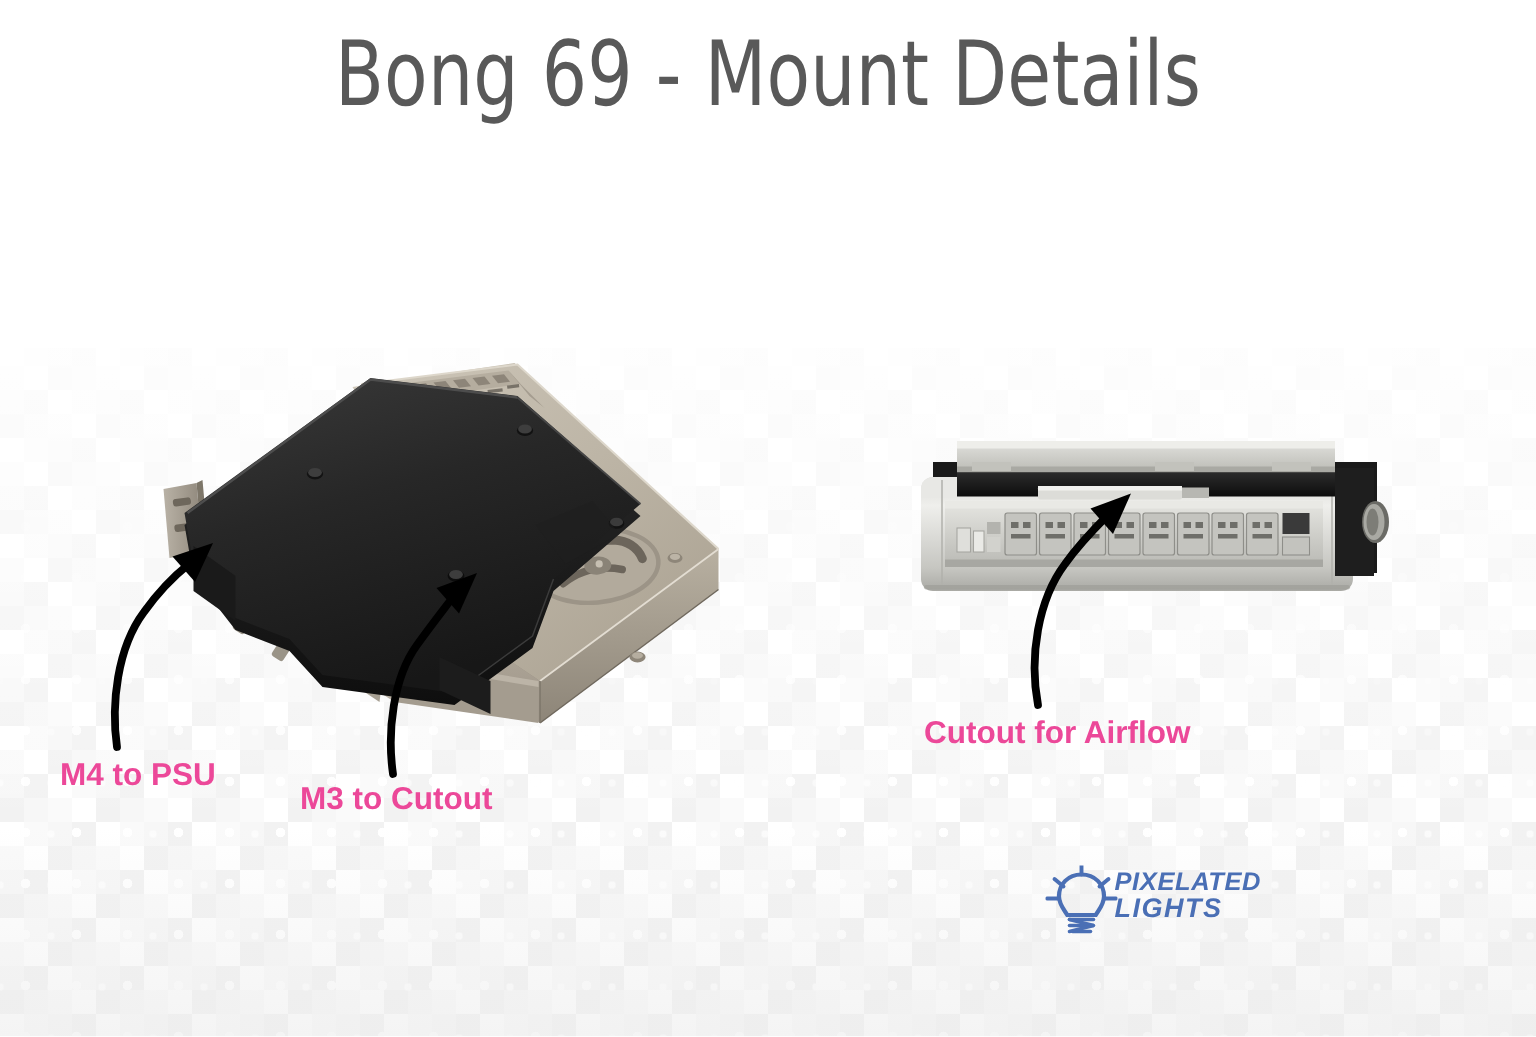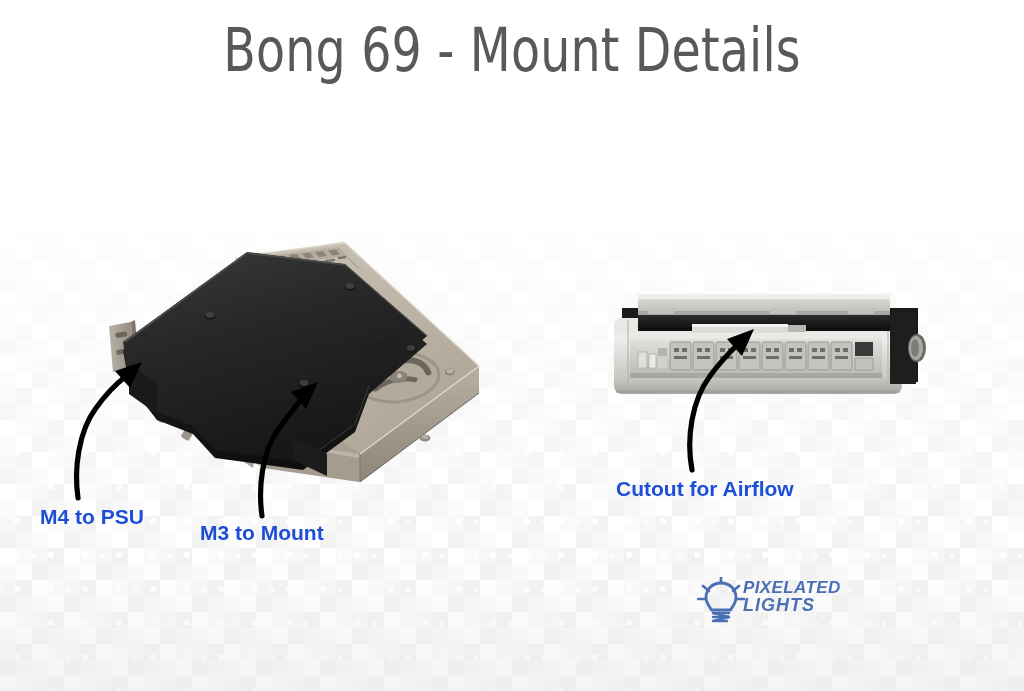--- a/index.html
+++ b/index.html
@@ -53,21 +53,21 @@
     position:absolute;left:0;top:14px;width:1024px;text-align:center;
     font-family:"DejaVu Sans Condensed","Liberation Sans",sans-serif;
     font-size:60px;line-height:72px;font-weight:400;
     color:#595959;letter-spacing:.2px;white-space:nowrap;
     transform:scaleX(.88);transform-origin:50% 50%;
   }
 
   
   .callout{
     position:absolute;font-family:"Liberation Sans",sans-serif;
-    font-weight:bold;color:#1d4ed8;white-space:nowrap;
+    font-weight:bold;color:#ec4899;white-space:nowrap;
   }
   #lbl-m4{left:40px;top:505px;font-size:21px;}
   #lbl-m3{left:200px;top:521px;font-size:21px;}
   #lbl-cut{left:616px;top:477px;font-size:21px;}
 
   
   .product{position:absolute;}
   #prod-left{left:95px;top:238px;width:390px;height:250px;}
   #prod-right{left:602px;top:282px;width:330px;height:140px;}
 
@@ -385,21 +385,21 @@
       <polygon points="318,382 291,392 306,409" fill="#000"></polygon>
     </g>
 
     <g>
       <path d="M692,470 C686,438 692,400 710,376 C720,362 730,352 738,344" fill="none" stroke="#000" stroke-width="5.2" stroke-linecap="round"></path>
       <polygon points="754,329 727,339 742,356" fill="#000"></polygon>
     </g>
   </svg>
 
   <div class="callout" id="lbl-m4">M4 to PSU</div>
-  <div class="callout" id="lbl-m3">M3 to Mount</div>
+  <div class="callout" id="lbl-m3">M3 to Cutout</div>
   <div class="callout" id="lbl-cut">Cutout for Airflow</div>
 
   <div id="logo">
     <svg viewBox="0 0 48 50" width="48" height="50" style="position:absolute;left:0;top:0">
 
       <g stroke="#4a6fb5" stroke-width="2.6" stroke-linecap="round">
         <line x1="1" y1="22" x2="9" y2="22"></line>
         <line x1="39" y1="22" x2="47" y2="22"></line>
         <line x1="6" y1="9" x2="12" y2="14"></line>
         <line x1="42" y1="9" x2="36" y2="14"></line>

